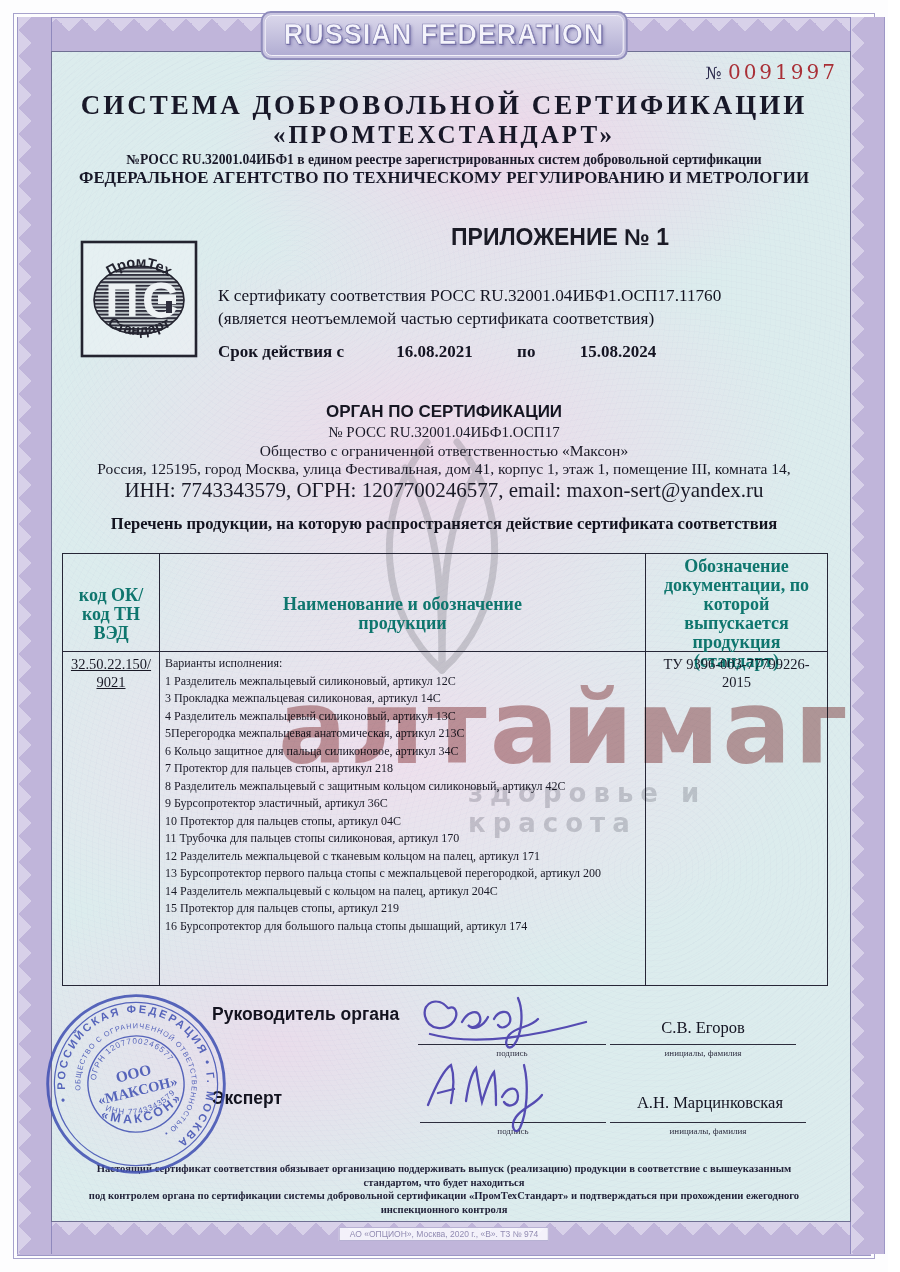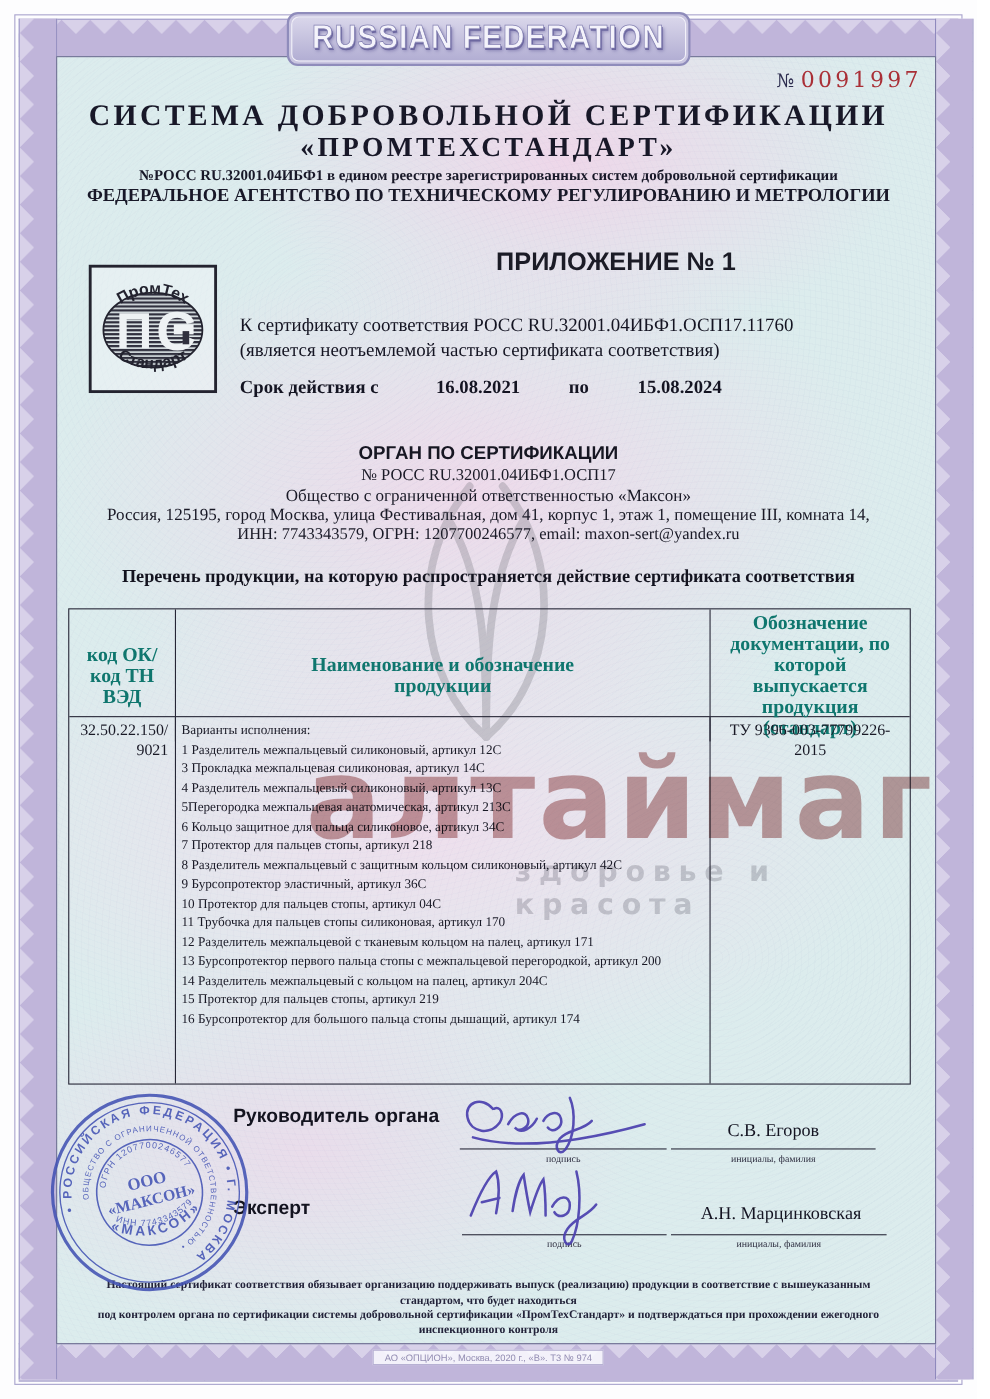--- a/index.html
+++ b/index.html
@@ -61,33 +61,33 @@
   .cert-note{position:absolute;left:218px;top:309px;font-size:17.2px;color:#141422;z-index:4;}
   .validity{position:absolute;left:218px;top:342px;font-size:17px;font-weight:bold;color:#141422;z-index:4;}
   .validity .vfrom{margin-left:48px;}
   .validity .vpo{margin-left:40px;font-weight:bold;}
   .validity .vto{margin-left:40px;}
 
   .org-title{top:402px;font-family:"Liberation Sans",sans-serif;font-weight:bold;font-size:17px;color:#161622;}
   .org-number{top:424px;font-size:15px;}
   .org-name{top:442px;font-size:15.5px;}
   .org-address{top:460px;font-size:15.5px;}
-  .org-requisites{top:478px;font-size:15px;}
+  .org-requisites{top:478px;font-size:21px;}
   .products-caption{top:514px;font-size:16.6px;font-weight:bold;color:#13131f;}
 
   
   .cert-table{position:absolute;left:62px;top:553px;width:764px;border:1.6px solid #262636;z-index:4;background:rgba(255,255,255,0);}
   .t-row{display:grid;grid-template-columns:97px 486px 1fr;}
   .t-head{border-bottom:1.6px solid #262636;height:97px;}
   .t-cell{padding:3px 6px;}
   .t-cell.b1,.t-cell.b2{border-right:1.6px solid #262636;}
   .th{display:flex;align-items:center;justify-content:center;text-align:center;
       font-weight:bold;font-size:18px;line-height:19px;color:#0f766e;}
   .t-body{min-height:333px;}
-  .code-cell{text-align:right;font-size:14.5px;line-height:18px;padding-top:3px;}
+  .code-cell{text-align:center;font-size:14.5px;line-height:18px;padding-top:3px;text-decoration:underline;}
   .items-cell{font-size:12px;line-height:17.5px;padding:3px 8px 4px 5px;font-family:Liberation Serif, serif;}
   .std-cell{text-align:center;font-size:14.5px;line-height:18px;padding-top:3px;}
 
   
   .sig-label{position:absolute;left:212px;font-family:"Liberation Sans",sans-serif;font-weight:bold;
     font-size:17.5px;color:#13131f;z-index:5;}
   .sig-line{position:absolute;border-bottom:1.5px solid #2c2c3c;z-index:4;}
   .sig-caption{position:absolute;font-size:9px;color:#2e2e40;text-align:center;z-index:4;}
   .sig-name{position:absolute;font-size:16.5px;color:#141422;text-align:center;z-index:4;}
   .sig-svg{position:absolute;z-index:6;}

